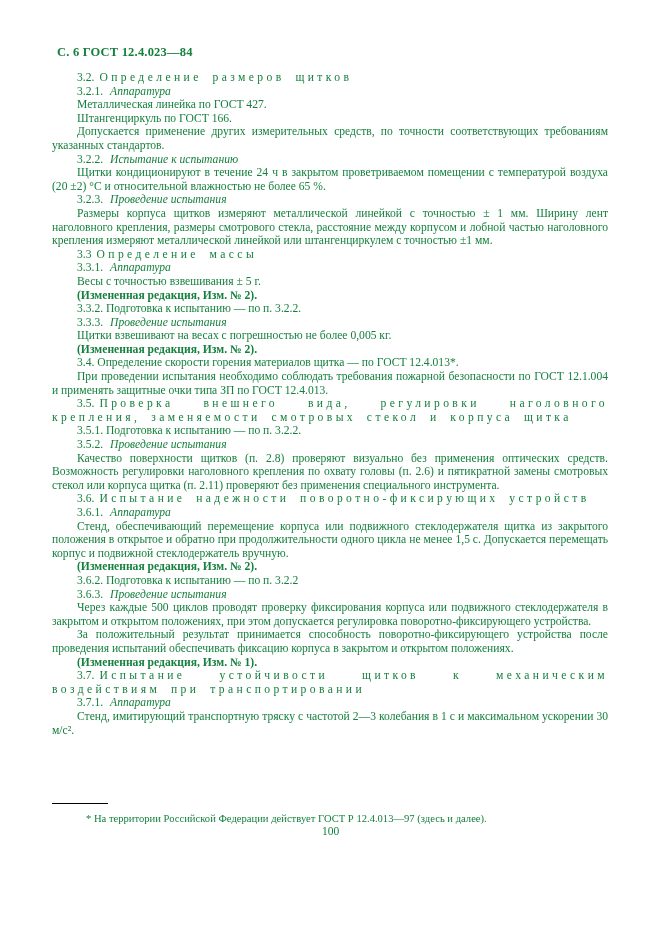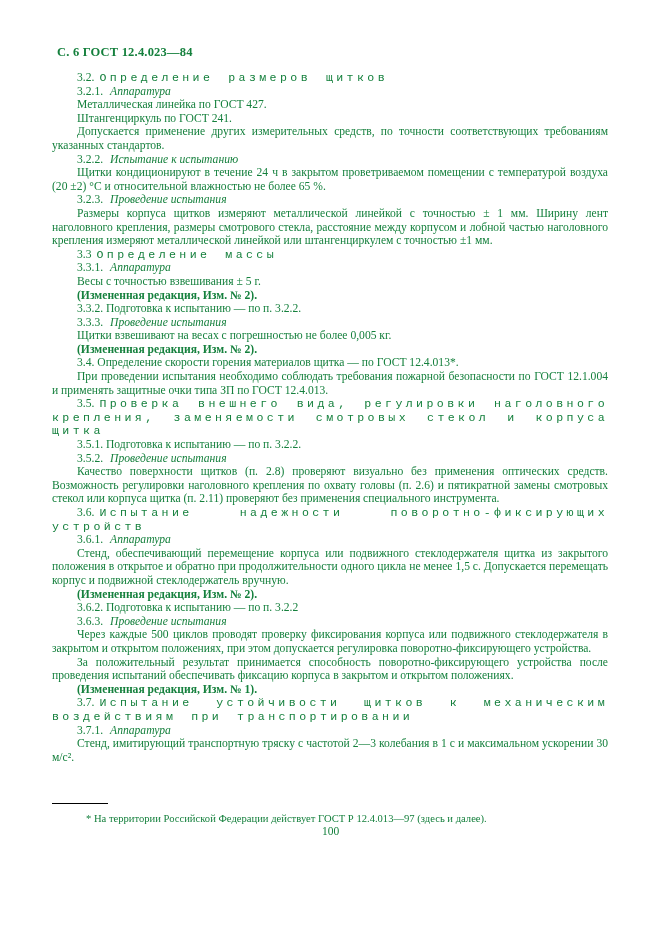--- a/index.html
+++ b/index.html
@@ -36,21 +36,20 @@
   }
   .block {
     text-indent: 25px;
     margin: 0;
     padding: 0;
   }
   .heading .num { margin-right: 5px; }
   .heading .title {
     letter-spacing: 3.4px;
     word-spacing: 4.5px;
-    font-family: Liberation Mono, monospace;
   }
   .subsection .num { margin-right: 7px; }
   .subsection .title { font-style: italic; }
   .emph { font-weight: bold; }
   .footnote-rule {
     position: absolute;
     left: 52px;
     top: 803px;
     width: 56px;
     border-top: 1.6px solid #000;
@@ -78,21 +77,21 @@
 </head>
 <body>
 
 <div class="page">
   <div class="running-header">С. 6 ГОСТ 12.4.023—84</div>
 
   <div class="content">
       <div class="block heading"><span class="num">3.2.</span><span class="title">Определение размеров щитков</span></div>
       <div class="block subsection"><span class="num">3.2.1.</span><span class="title">Аппаратура</span></div>
       <div class="block para">Металлическая линейка по ГОСТ 427.</div>
-      <div class="block para">Штангенциркуль по ГОСТ 241.</div>
+      <div class="block para">Штангенциркуль по ГОСТ 166.</div>
       <div class="block para">Допускается применение других измерительных средств, по точности соответствующих требованиям указанных стандартов.</div>
       <div class="block subsection"><span class="num">3.2.2.</span><span class="title">Испытание к испытанию</span></div>
       <div class="block para">Щитки кондиционируют в течение 24 ч в закрытом проветриваемом помещении с температурой воздуха (20 ±2) °С и относительной влажностью не более 65 %.</div>
       <div class="block subsection"><span class="num">3.2.3.</span><span class="title">Проведение испытания</span></div>
       <div class="block para">Размеры корпуса щитков измеряют металлической линейкой с точностью ± 1 мм. Ширину лент наголовного крепления, размеры смотрового стекла, расстояние между корпусом и лобной частью наголовного крепления измеряют металлической линейкой или штангенциркулем с точностью ±1 мм.</div>
       <div class="block heading"><span class="num">3.3</span><span class="title">Определение массы</span></div>
       <div class="block subsection"><span class="num">3.3.1.</span><span class="title">Аппаратура</span></div>
       <div class="block para">Весы с точностью взвешивания ± 5 г.</div>
       <div class="block emph">(Измененная редакция, Изм. № 2).</div>
       <div class="block para">3.3.2. Подготовка к испытанию — по п. 3.2.2.</div>

